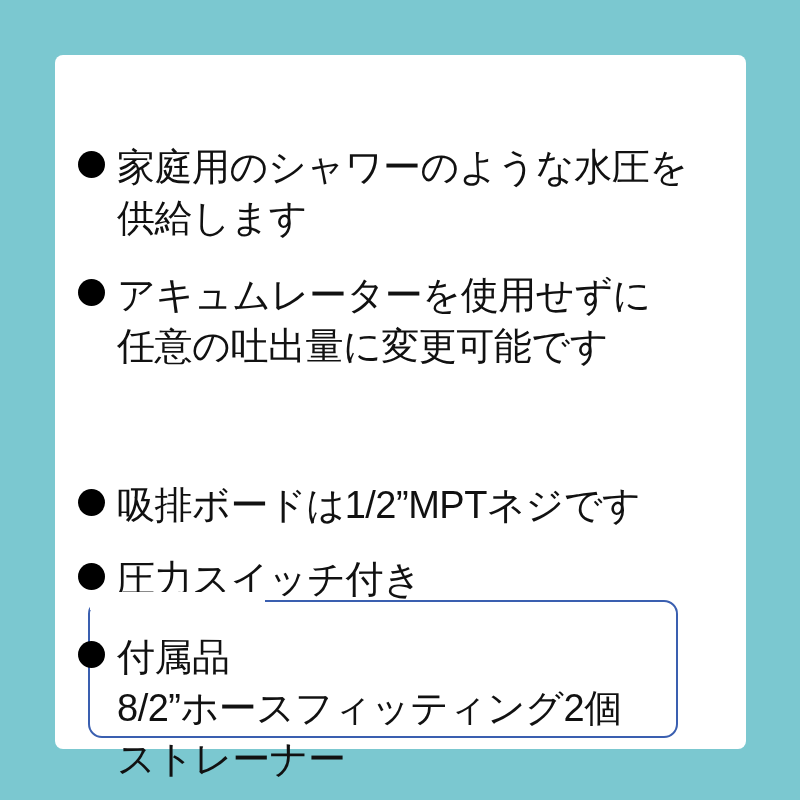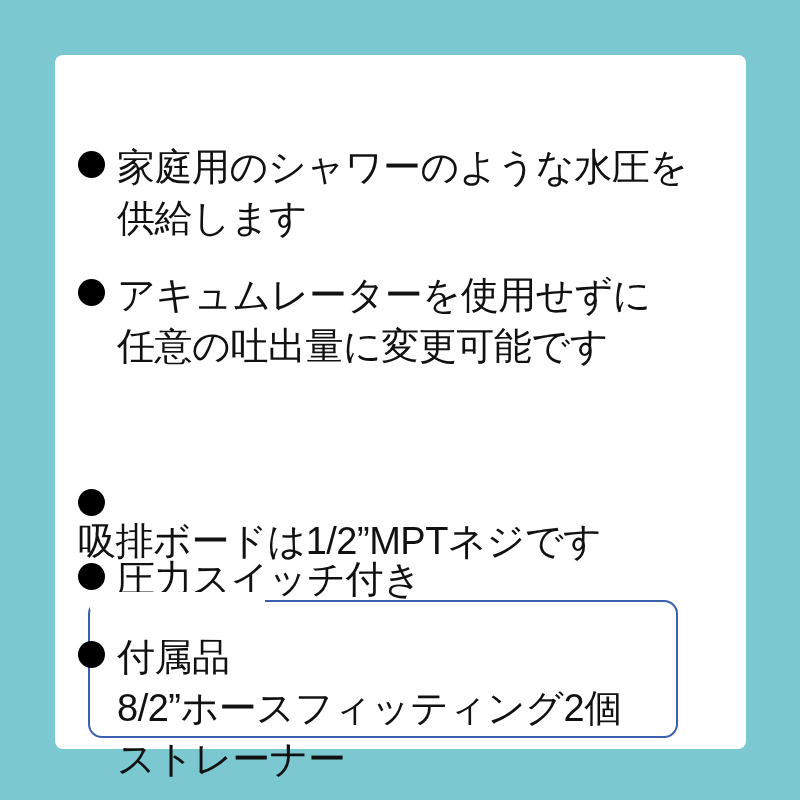--- a/index.html
+++ b/index.html
@@ -69,21 +69,21 @@
     line-height: 51px;
     letter-spacing: -0.5px;
     white-space: pre-line;
     font-weight: 400;
   }
 
   
   #item-0 { top: 87px;  }
   #item-1 { top: 215px; }
   #item-2 { top: 349px; }
-  #item-3 { top: 425px; flex-direction: column; }
+  #item-3 { top: 425px; }
   #item-4 { top: 499px; }
   #item-5 { top: 577px; }
 
   
   #accessory-box {
     position: absolute;
     left: 33px;
     top: 545px;
     width: 590px;
     height: 138px;

